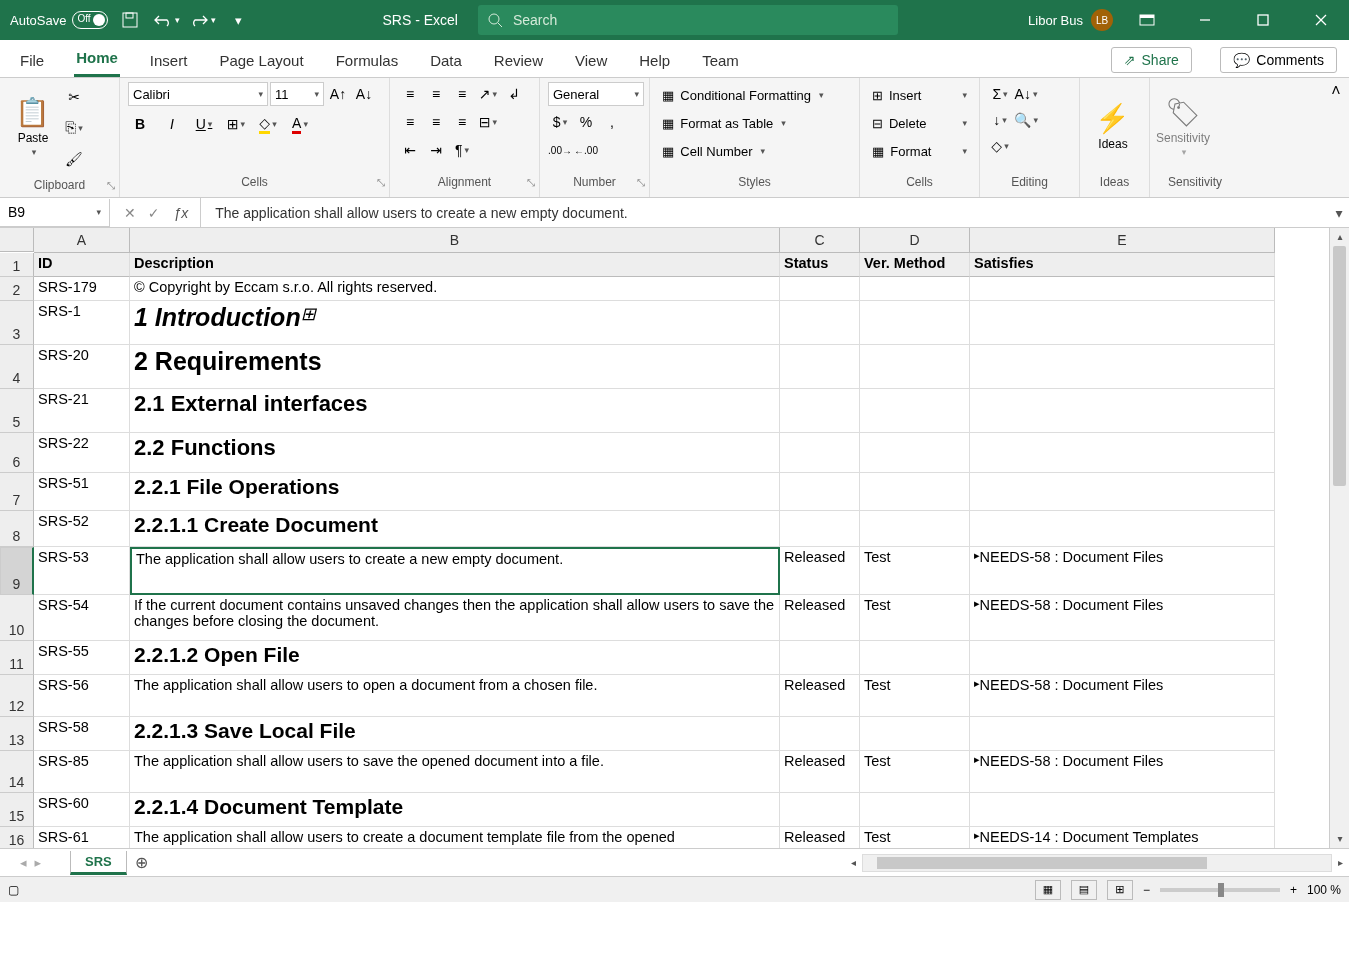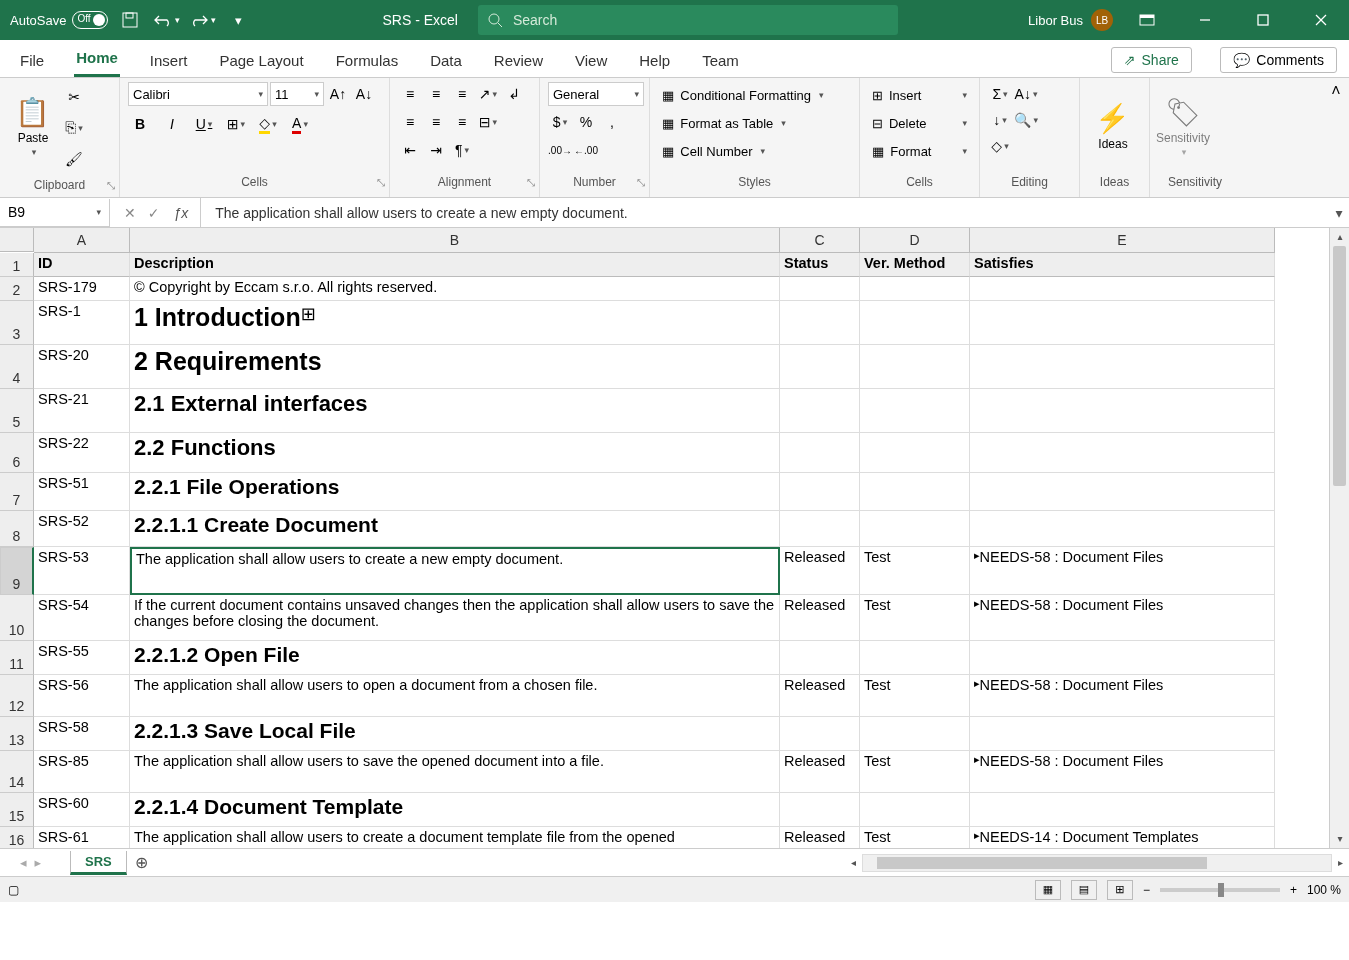--- a/index.html
+++ b/index.html
@@ -403,21 +403,21 @@
           <div class="rowhdr" style="height: 24px;">2</div>
           <div class="cell colA" style="height: 24px;">SRS-179</div>
           <div class="cell colB" style="height: 24px; white-space: normal;">© Copyright by Eccam s.r.o. All rights reserved.</div>
           <div class="cell colC" style="height: 24px;"></div>
           <div class="cell colD" style="height: 24px;"></div>
           <div class="cell colE" style="height: 24px;"></div>
         </div>
         <div class="gridrow">
           <div class="rowhdr" style="height: 44px;">3</div>
           <div class="cell colA" style="height: 44px;">SRS-1</div>
-          <div class="cell colB" style="height: 44px;">
+          <div class="cell colB" style="height: 44px; font-style: italic;">
             <span class="h1">1 Introduction</span>
             <span style="font-size: 18px;"> ⊞</span>
           </div>
           <div class="cell colC" style="height: 44px;"></div>
           <div class="cell colD" style="height: 44px;"></div>
           <div class="cell colE" style="height: 44px;"></div>
         </div>
         <div class="gridrow">
           <div class="rowhdr" style="height: 44px;">4</div>
           <div class="cell colA" style="height: 44px;">SRS-20</div>

